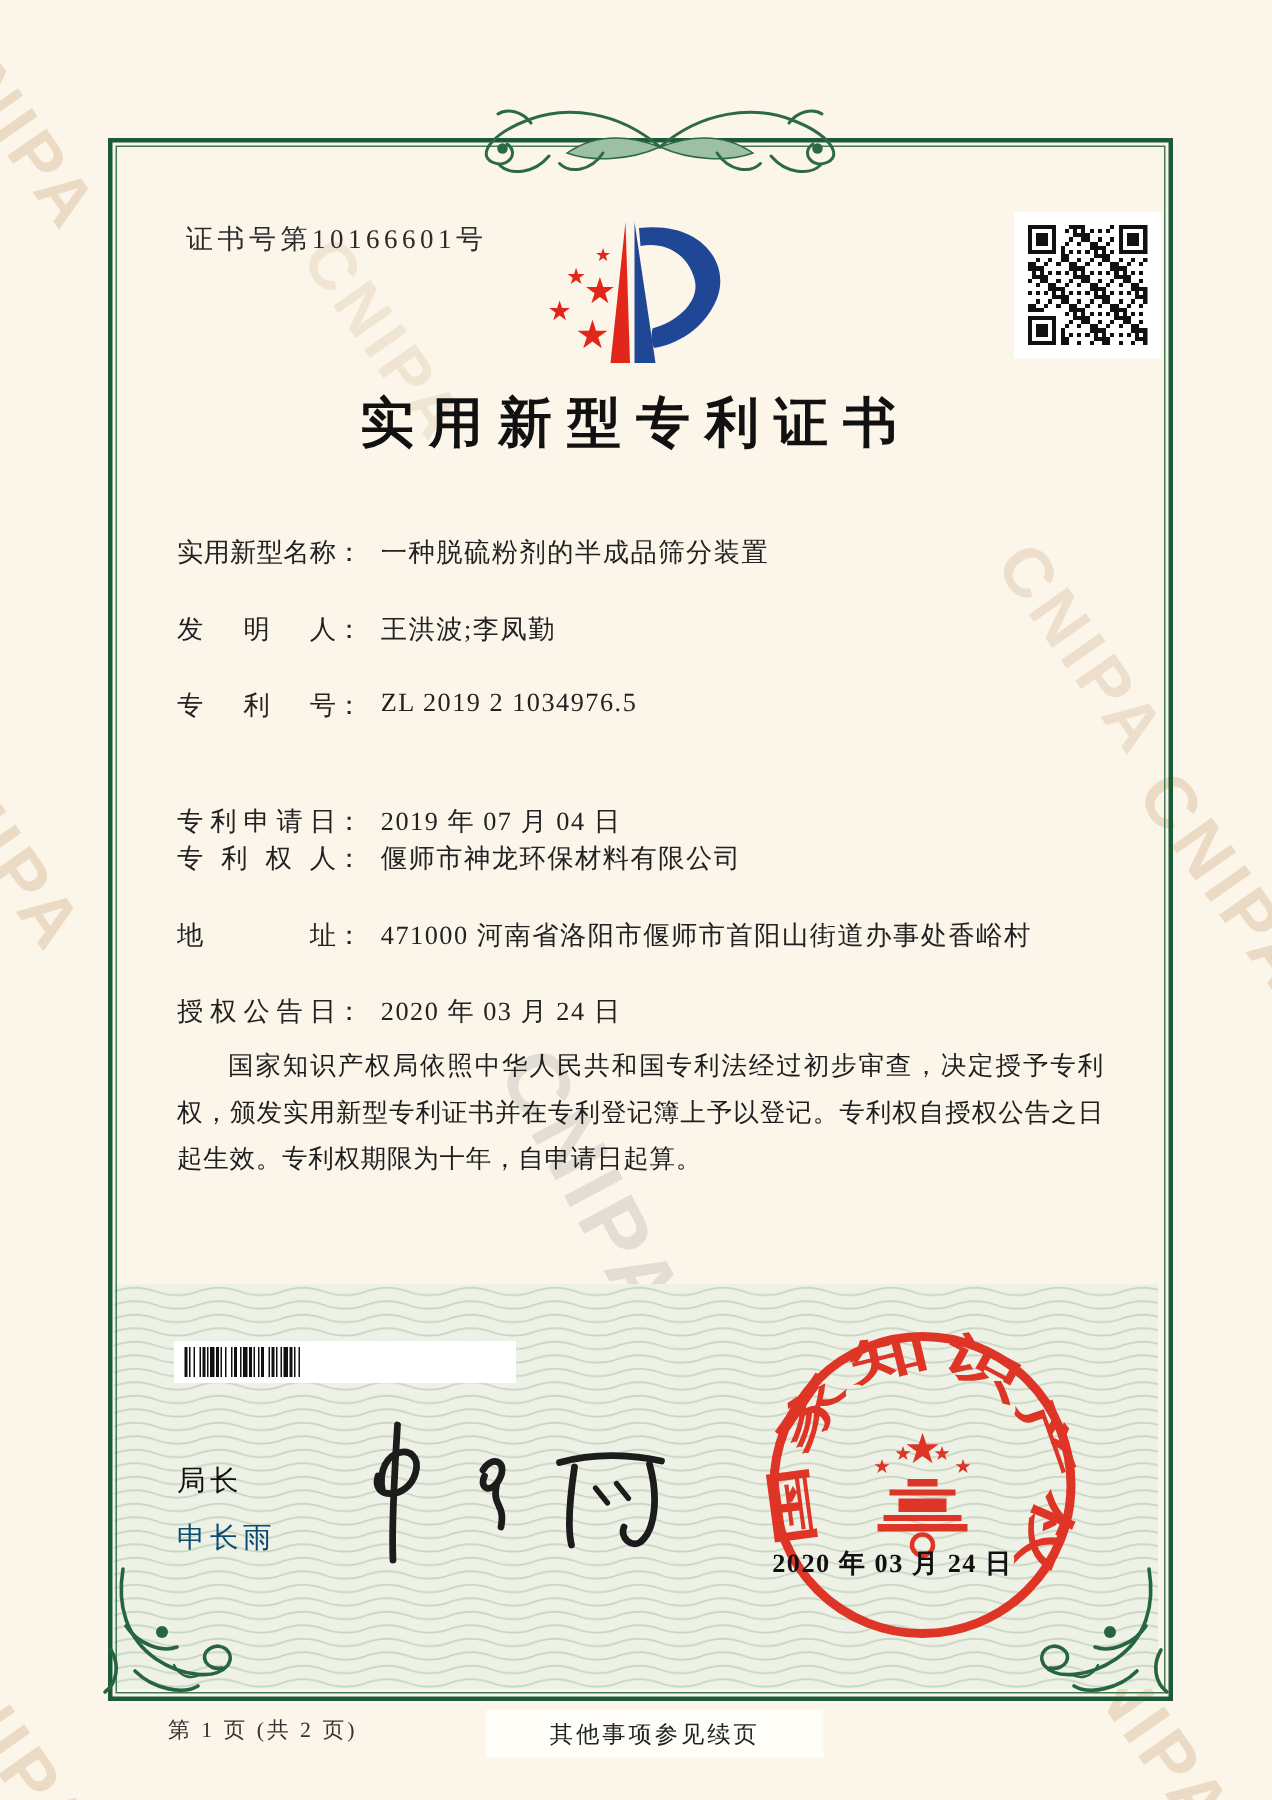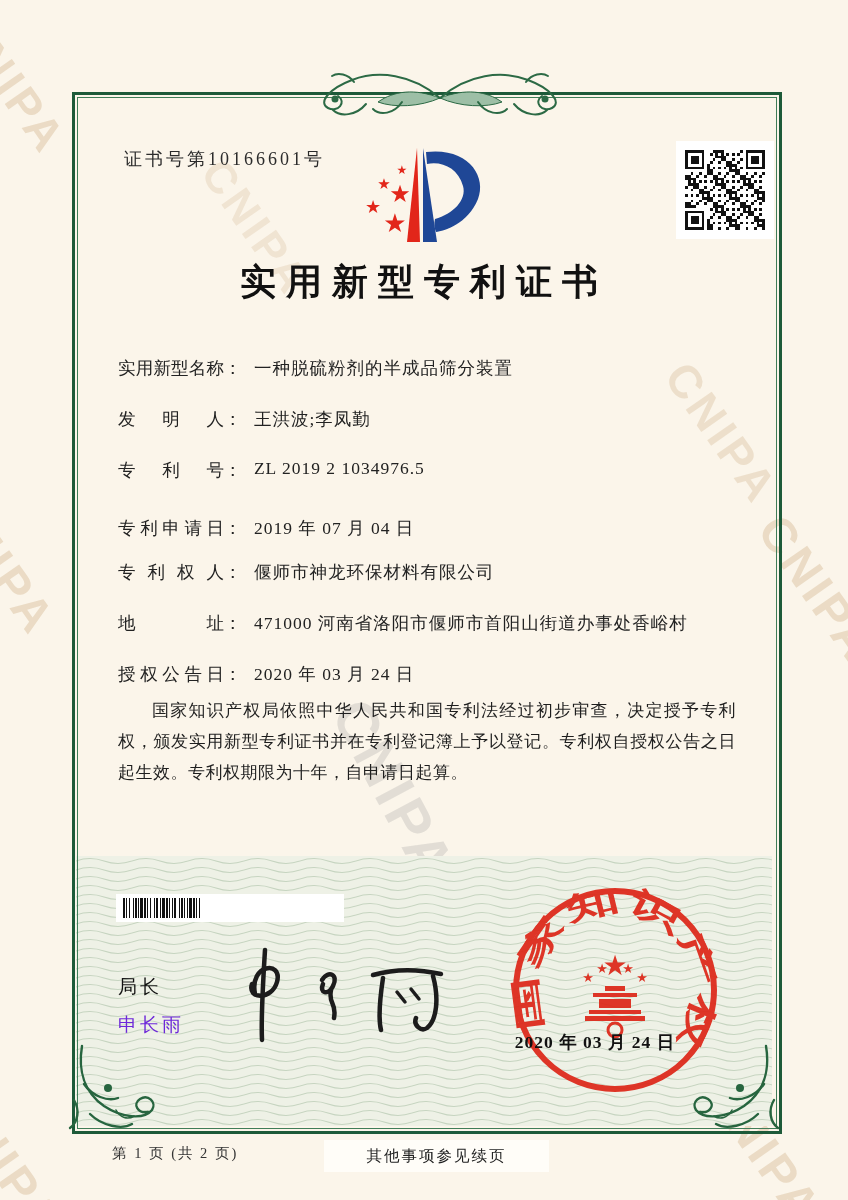--- a/index.html
+++ b/index.html
@@ -55,21 +55,21 @@
   
   .bodytext{
     position:absolute;left:118px;top:695px;width:618px;z-index:6;
     font-size:17px;line-height:31px;letter-spacing:0.5px;text-align:justify;color:#1e1e1e;
   }
   .bodytext p{margin:0;text-indent:2em;}
   
   .barcode-box{position:absolute;left:116px;top:894px;width:228px;height:28px;background:#fff;z-index:6;
     display:flex;align-items:center;justify-content:center;}
   .director-label{position:absolute;left:118px;top:974px;font-size:19px;letter-spacing:3px;z-index:6;color:#111;}
-  .director-name{position:absolute;left:118px;top:1012px;font-size:19px;letter-spacing:3px;z-index:6;color:#6d28d9;}
+  .director-name{position:absolute;left:118px;top:1012px;font-size:19px;letter-spacing:3px;z-index:6;color:#0c4a6e;}
   .sig{position:absolute;left:225px;top:942px;z-index:6;}
   .seal{position:absolute;left:505px;top:880px;z-index:7;opacity:0.92;}
   .seal-date{
     position:absolute;left:485px;top:1030px;width:220px;text-align:center;z-index:8;
     font-size:17.5px;letter-spacing:1px;color:#111;font-weight:bold;
   }
   .pageinfo{position:absolute;left:72px;top:1144px;width:704px;
     font-size:14.5px;letter-spacing:2px;color:#333;z-index:6;padding-left:40px;}
   .contnote{
     position:absolute;left:324px;top:1140px;width:225px;height:32px;background:#fffdf8;
@@ -452,21 +452,21 @@
   <span class="fvalue">一种脱硫粉剂的半成品筛分装置</span>
 </div>
 <div class="frow" style="top:407px;">
   <span class="flabel">发明人</span><span class="fcolon">：</span>
   <span class="fvalue">王洪波;李凤勤</span>
 </div>
 <div class="frow" style="top:458px;">
   <span class="flabel">专利号</span><span class="fcolon">：</span>
   <span class="fvalue">ZL 2019 2 1034976.5</span>
 </div>
-<div class="frow" style="top:516px;">
+<div class="frow" style="top:535px;">
   <span class="flabel">专利申请日</span><span class="fcolon">：</span>
   <span class="fvalue">2019 年 07 月 04 日</span>
 </div>
 <div class="frow" style="top:560px;">
   <span class="flabel">专利权人</span><span class="fcolon">：</span>
   <span class="fvalue">偃师市神龙环保材料有限公司</span>
 </div>
 <div class="frow" style="top:611px;">
   <span class="flabel">地址</span><span class="fcolon">：</span>
   <span class="fvalue">471000  河南省洛阳市偃师市首阳山街道办事处香峪村</span>

